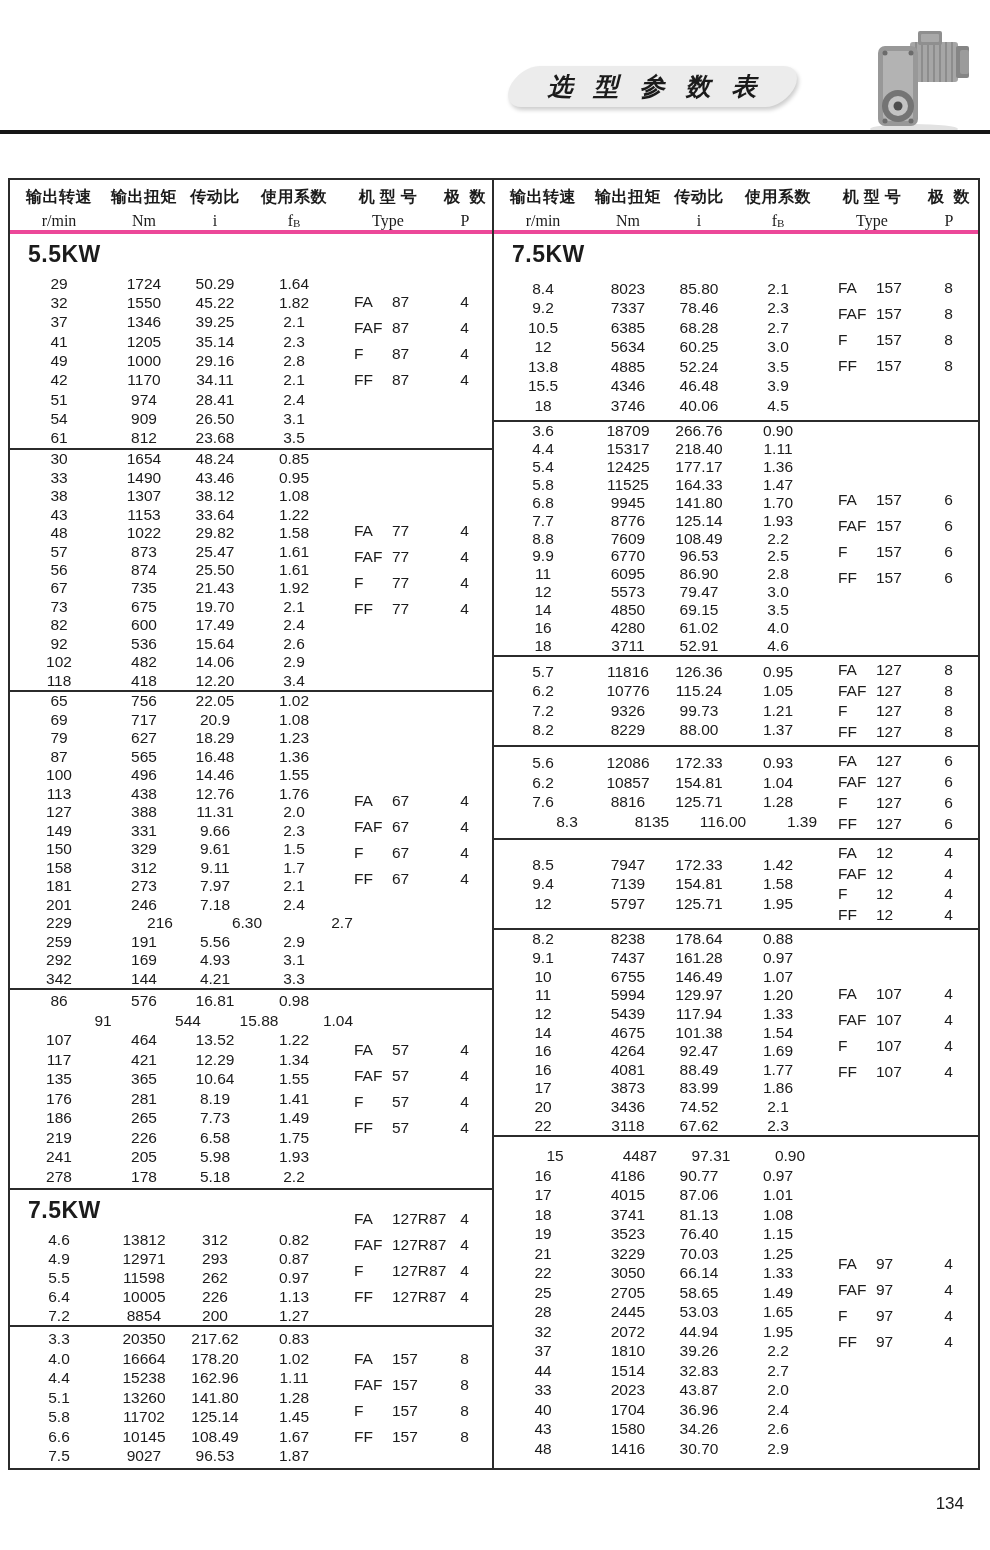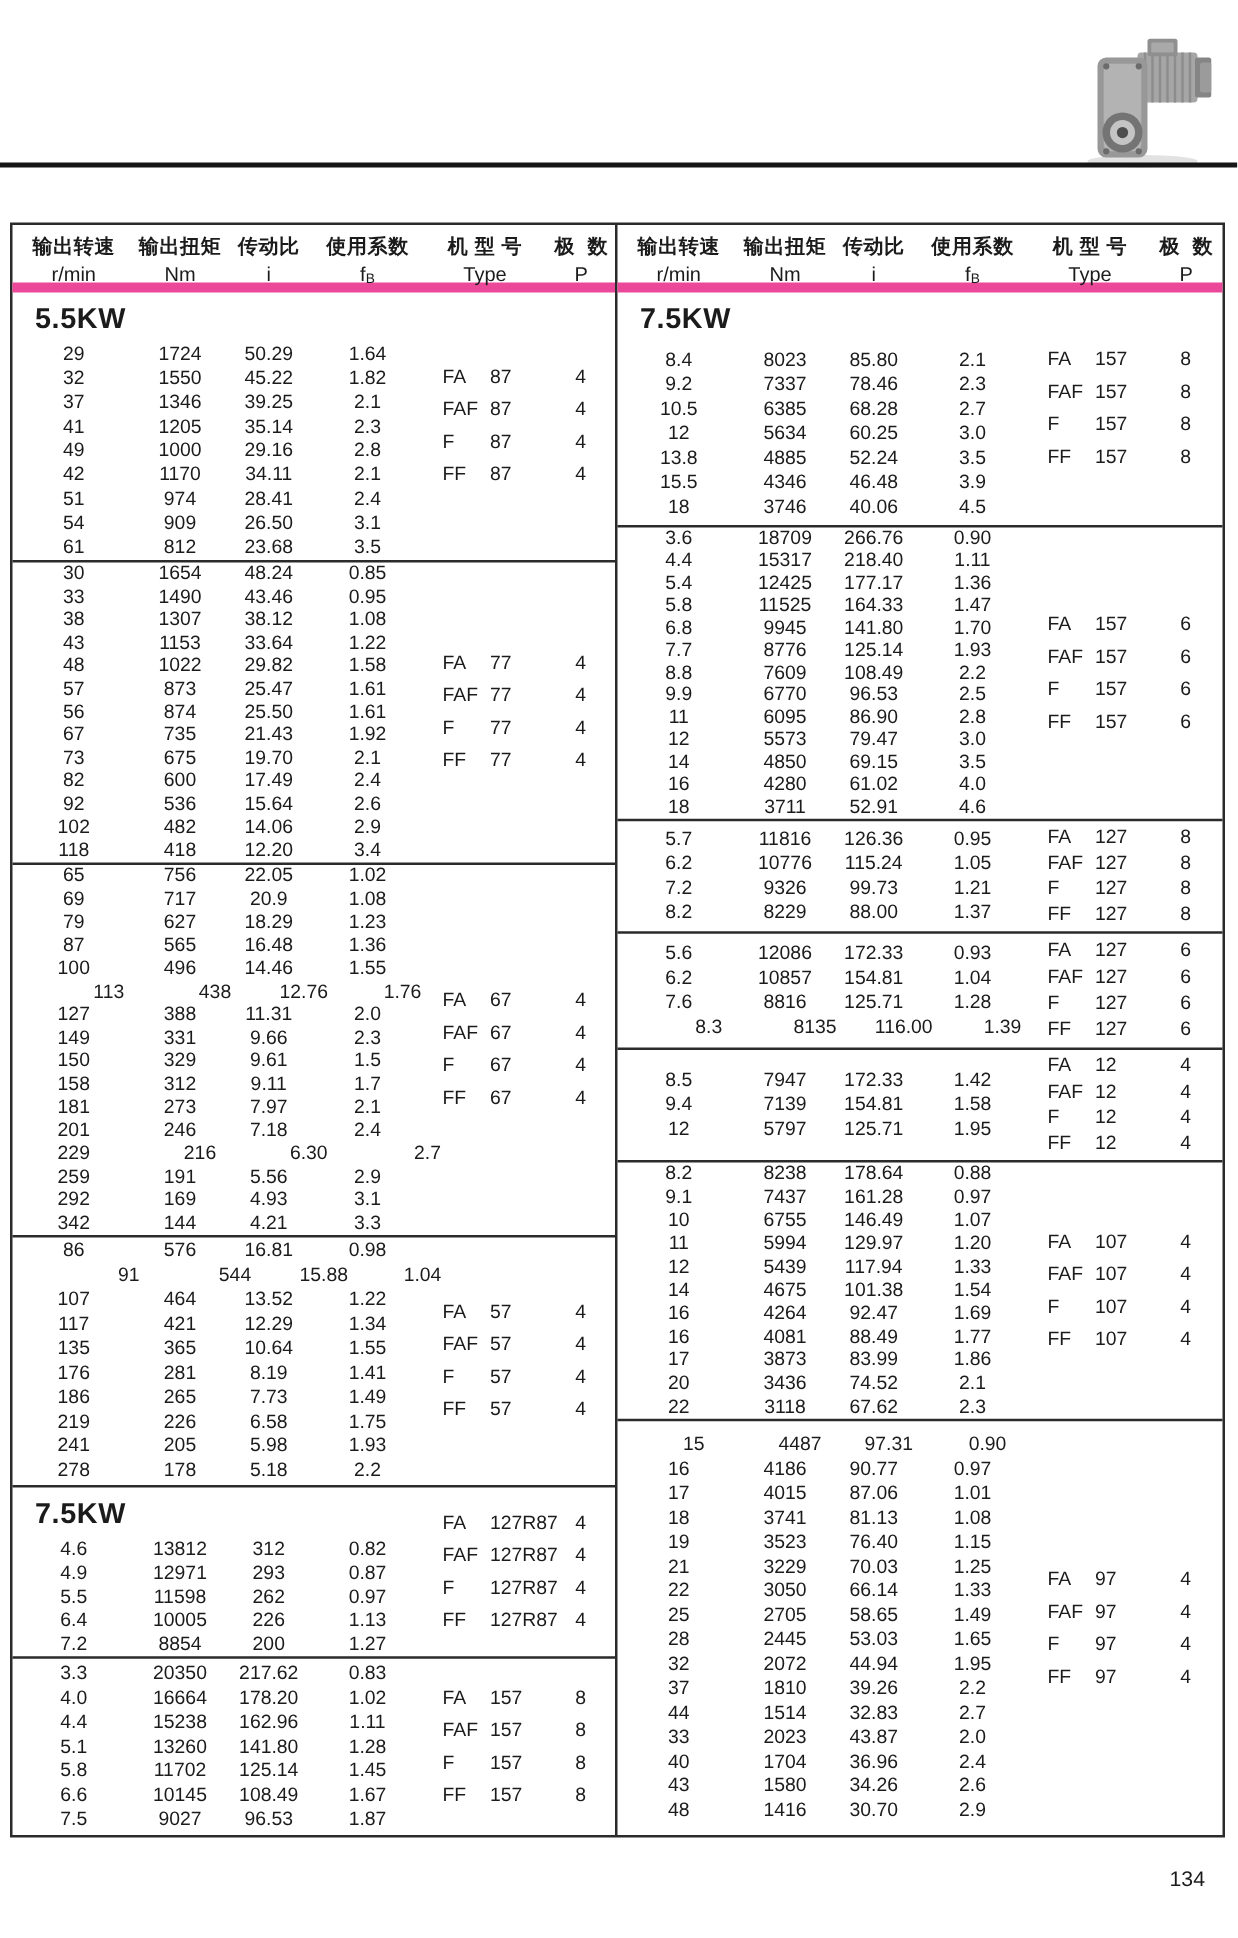--- a/index.html
+++ b/index.html
@@ -20,21 +20,21 @@
   }
   .motor{position:absolute;left:848px;top:26px;width:132px;height:110px;}
   .toprule{position:absolute;left:0;top:130px;width:990px;height:4px;background:#161616;}
   
   .maintable{
     position:absolute;left:8px;top:178px;width:972px;height:1292px;
     border:2px solid #2b2b2b;box-sizing:border-box;display:flex;
   }
   .tcol{width:50%;box-sizing:border-box;position:relative;}
   .tcol:first-child{border-right:2px solid #2b2b2b;}
-  .thead{height:54px;box-sizing:border-box;border-bottom:8px solid #ec4899;padding-top:5px;}
+  .thead{height:54px;box-sizing:border-box;border-bottom:4px solid #ec4899;padding-top:5px;font-family:Liberation Serif, serif;}
   .hrow{display:flex;}
   .hrow0{height:25px;font-weight:bold;font-size:16px;letter-spacing:0.5px;}
   .hrow1{height:21px;font-size:16px;}
   .hc{display:flex;align-items:center;justify-content:center;flex:none;white-space:pre;}
   .hc0{width:98px}.hc1{width:72px}.hc2{width:70px}.hc3{width:88px}.hc4{width:100px}.hc5{width:54px}
   .sub{font-size:11px;align-self:flex-end;padding-bottom:2px;}
   .block{
     position:relative;border-bottom:2px solid #2b2b2b;box-sizing:border-box;
     display:flex;flex-direction:column;overflow:hidden;
   }
@@ -54,20 +54,24 @@
   .trow{position:relative;display:flex;align-items:center;padding-left:18px;flex:none;font-size:15.5px;}
   .tp{width:38px;white-space:pre;}
   .pp{position:absolute;left:100px;width:57px;text-align:center;}
   .pagenum{position:absolute;right:26px;top:1494px;font-size:17px;}
 </style>
 </head>
 <body>
 
 <div class="page">
 
+  <div class="banner">
+    <div class="banner-bg"></div>
+    <div class="banner-text">选 型 参 数 表</div>
+  </div>
 
   <svg class="motor" viewBox="0 0 132 110">
     <ellipse cx="66" cy="103" rx="44" ry="5" fill="#e2e2e2"></ellipse>
     <rect x="62" y="16" width="48" height="40" rx="3" fill="#a6a6a6"></rect>
     <path d="M68 16v40M74 16v40M80 16v40M86 16v40M92 16v40M98 16v40M104 16v40" stroke="#8d8d8d" stroke-width="2"></path>
     <rect x="108" y="20" width="13" height="32" rx="2" fill="#858585"></rect>
     <rect x="112" y="24" width="9" height="24" rx="2" fill="#9b9b9b"></rect>
     <rect x="70" y="5" width="24" height="14" rx="2" fill="#8f8f8f"></rect>
     <rect x="73" y="8" width="18" height="8" rx="1" fill="#a9a9a9"></rect>
     <rect x="30" y="20" width="40" height="80" rx="7" fill="#989898"></rect>
@@ -314,21 +318,21 @@
                 <span class="c c1">565</span>
                 <span class="c c2">16.48</span>
                 <span class="c c3">1.36</span>
               </div>
               <div class="row" style="height: 18.5px;">
                 <span class="c c0">100</span>
                 <span class="c c1">496</span>
                 <span class="c c2">14.46</span>
                 <span class="c c3">1.55</span>
               </div>
-              <div class="row" style="height: 18.5px; padding-left: 28px;">
+              <div class="row" style="height: 18.5px;">
                 <span class="c c0">113</span>
                 <span class="c c1">438</span>
                 <span class="c c2">12.76</span>
                 <span class="c c3">1.76</span>
               </div>
               <div class="row" style="height: 18.5px;">
                 <span class="c c0">127</span>
                 <span class="c c1">388</span>
                 <span class="c c2">11.31</span>
                 <span class="c c3">2.0</span>

